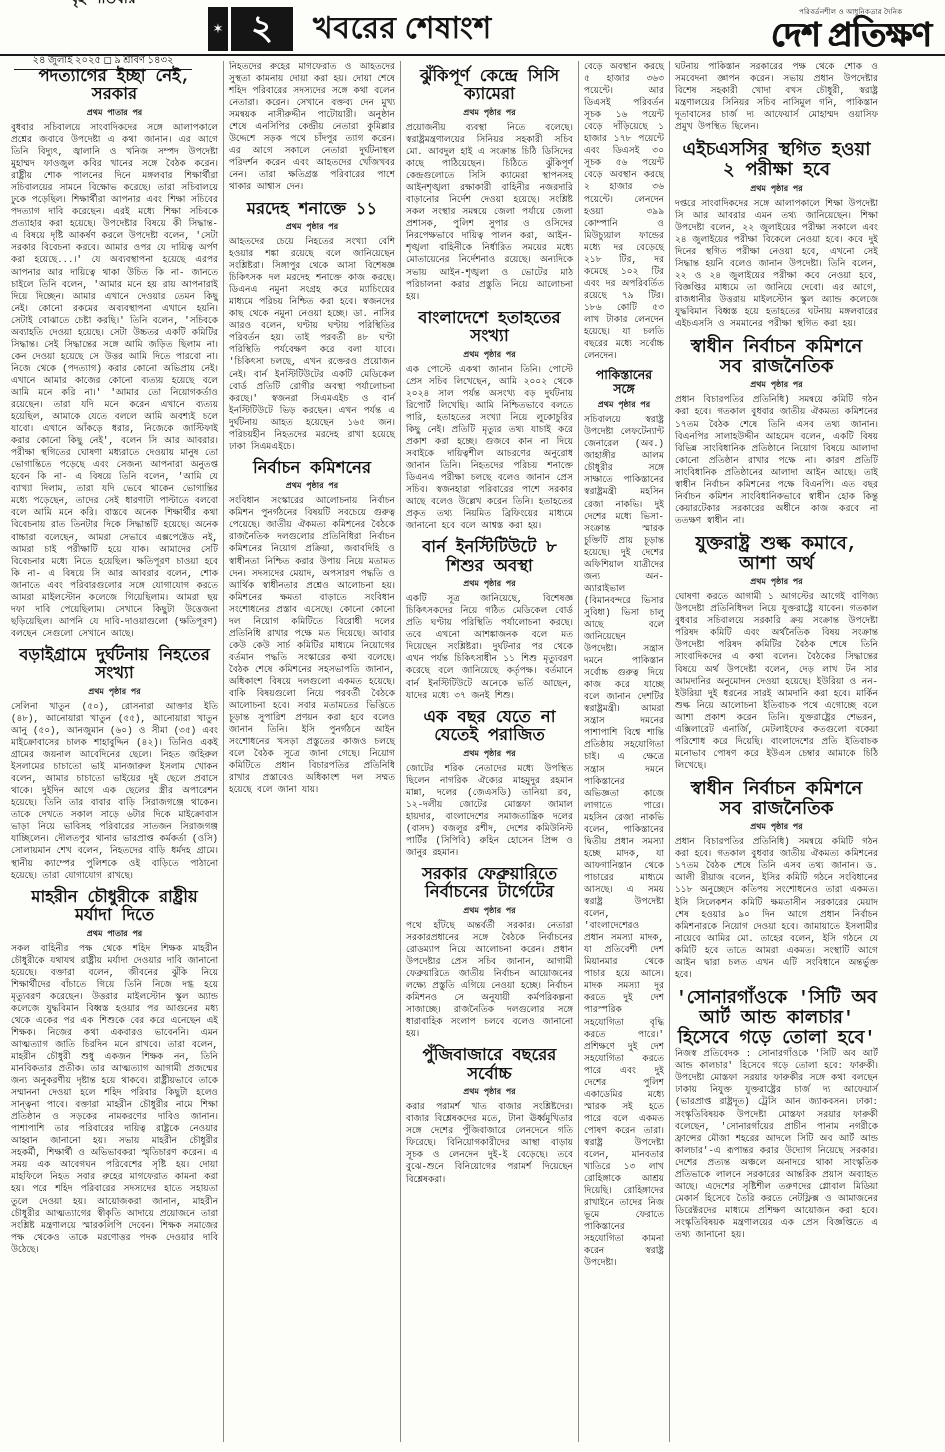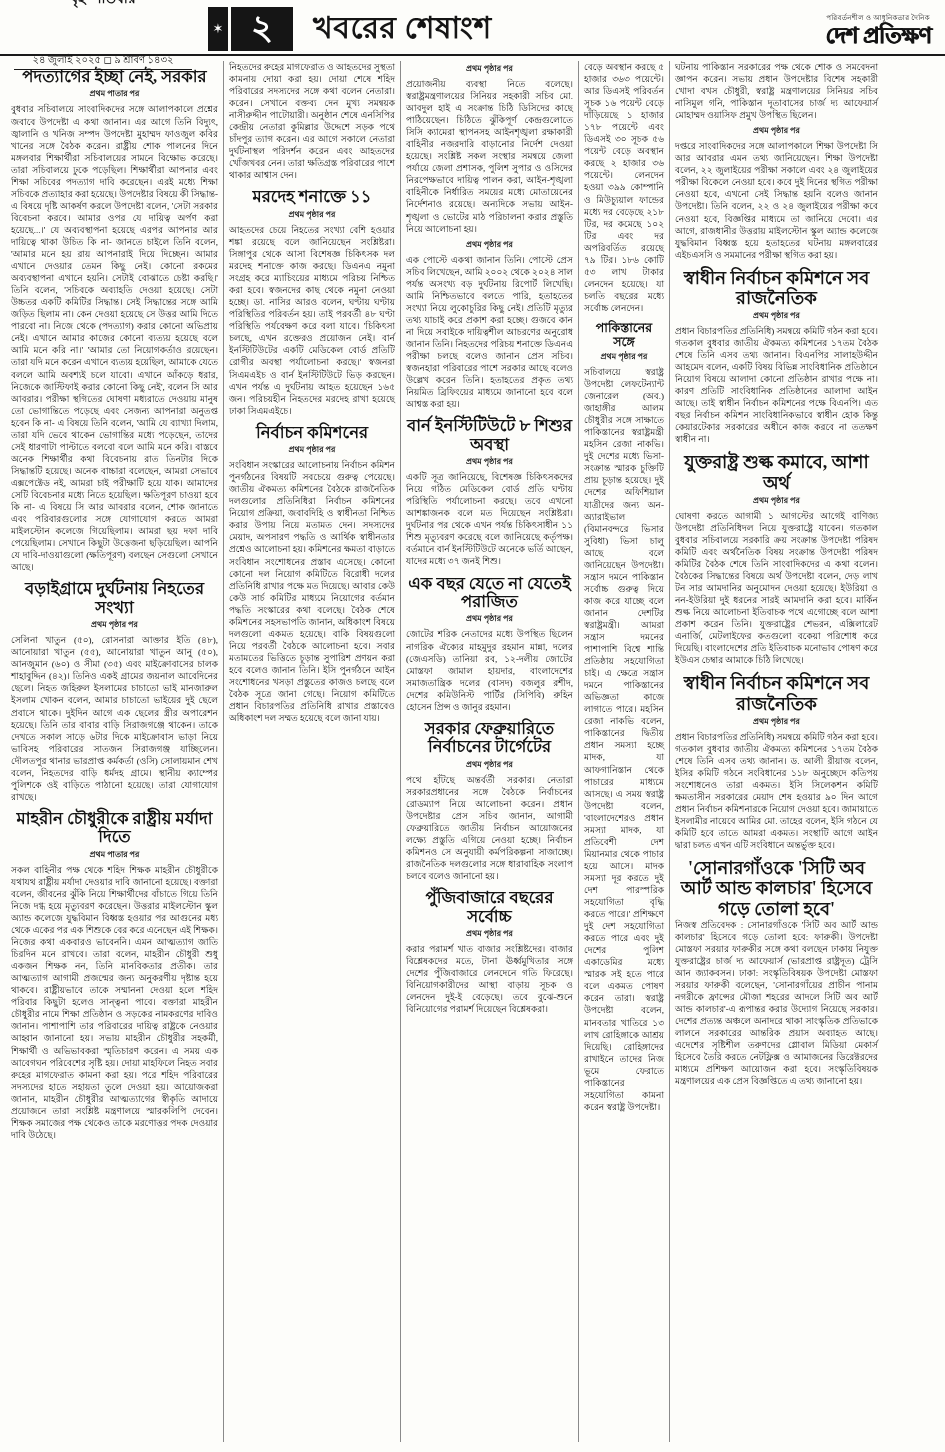--- a/index.html
+++ b/index.html
@@ -26,25 +26,25 @@
   .pagenum{
     width:62px;height:44px;background:#151515;color:#fff;margin-left:3px;
     display:flex;align-items:center;justify-content:center;
     font-size:34px;font-weight:bold;flex:0 0 auto;
   }
   .section-title{
     font-size:30px;font-weight:bold;margin:0 0 0 20px;letter-spacing:.5px;white-space:nowrap;
   }
   .masthead{margin-left:auto;text-align:center;padding-right:4px;font-family:Liberation Serif, serif;}
   .tagline{font-size:7px;letter-spacing:.3px;margin-bottom:1px;}
-  .brand{font-size:22px;font-weight:800;line-height:1;letter-spacing:-.5px;
+  .brand{font-size:33px;font-weight:800;line-height:1;letter-spacing:-.5px;
          text-shadow:1px 0 0 #111;}
   
   .columns{display:flex;height:1386px;overflow:hidden;padding:5px 6px 0;box-sizing:border-box;}
-  .col{overflow:hidden;padding:0 5px;border-right:1px solid #8a8a8a;box-sizing:content-box;}
+  .col{overflow:hidden;padding:0 5px;border-right:1px solid #8a8a8a;box-sizing:content-box;font-family:Liberation Mono, monospace;}
   .col:last-child{border-right:none;}
   .col-1{width:207px;}
   .col-2{width:166px;}
   .col-3{width:167px;}
   .col-4{width:80px;}
   .col-5{width:203px;}
   .body-text{
     font-size:9px;line-height:1.34;text-align:justify;margin:0 0 3px;
     word-break:break-word;text-justify:inter-word;
   }
@@ -92,22 +92,24 @@
       <div class="col col-2">
         <p class="body-text">নিহতদের রুহের মাগফেরাত ও আহতদের সুস্থতা কামনায় দোয়া করা হয়। দোয়া শেষে শহিদ পরিবারের সদস্যদের সঙ্গে কথা বলেন নেতারা। করেন। সেখানে বক্তব্য দেন মুখ্য সমন্বয়ক নাসীরুদ্দীন পাটোয়ারী। অনুষ্ঠান শেষে এনসিপির কেন্দ্রীয় নেতারা কুমিল্লার উদ্দেশে সড়ক পথে চাঁদপুর ত্যাগ করেন। এর আগে সকালে নেতারা দুর্ঘটনাস্থল পরিদর্শন করেন এবং আহতদের খোঁজখবর নেন। তারা ক্ষতিগ্রস্ত পরিবারের পাশে থাকার আশ্বাস দেন।</p>
         <h2 class="headline">মরদেহ শনাক্তে ১১</h2>
         <div class="continued">প্রথম পৃষ্ঠার পর</div>
         <p class="body-text">আহতদের চেয়ে নিহতের সংখ্যা বেশি হওয়ার শঙ্কা রয়েছে বলে জানিয়েছেন সংশ্লিষ্টরা। সিঙ্গাপুর থেকে আসা বিশেষজ্ঞ চিকিৎসক দল মরদেহ শনাক্তে কাজ করছে। ডিএনএ নমুনা সংগ্রহ করে ম্যাচিংয়ের মাধ্যমে পরিচয় নিশ্চিত করা হবে। স্বজনদের কাছ থেকে নমুনা নেওয়া হচ্ছে। ডা. নাসির আরও বলেন, ঘণ্টায় ঘণ্টায় পরিস্থিতির পরিবর্তন হয়। তাই পরবর্তী ৪৮ ঘণ্টা পরিস্থিতি পর্যবেক্ষণ করে বলা যাবে। 'চিকিৎসা চলছে, এখন রক্তেরও প্রয়োজন নেই। বার্ন ইনস্টিটিউটের একটি মেডিকেল বোর্ড প্রতিটি রোগীর অবস্থা পর্যালোচনা করছে।' স্বজনরা সিএমএইচ ও বার্ন ইনস্টিটিউটে ভিড় করছেন। এখন পর্যন্ত এ দুর্ঘটনায় আহত হয়েছেন ১৬৫ জন। পরিচয়হীন নিহতদের মরদেহ রাখা হয়েছে ঢাকা সিএমএইচে।</p>
         <h2 class="headline">নির্বাচন কমিশনের</h2>
         <div class="continued">প্রথম পৃষ্ঠার পর</div>
         <p class="body-text">সংবিধান সংস্কারের আলোচনায় নির্বাচন কমিশন পুনর্গঠনের বিষয়টি সবচেয়ে গুরুত্ব পেয়েছে। জাতীয় ঐকমত্য কমিশনের বৈঠকে রাজনৈতিক দলগুলোর প্রতিনিধিরা নির্বাচন কমিশনের নিয়োগ প্রক্রিয়া, জবাবদিহি ও স্বাধীনতা নিশ্চিত করার উপায় নিয়ে মতামত দেন। সদস্যদের মেয়াদ, অপসারণ পদ্ধতি ও আর্থিক স্বাধীনতার প্রশ্নেও আলোচনা হয়। কমিশনের ক্ষমতা বাড়াতে সংবিধান সংশোধনের প্রস্তাব এসেছে। কোনো কোনো দল নিয়োগ কমিটিতে বিরোধী দলের প্রতিনিধি রাখার পক্ষে মত দিয়েছে। আবার কেউ কেউ সার্চ কমিটির মাধ্যমে নিয়োগের বর্তমান পদ্ধতি সংস্কারের কথা বলেছে। বৈঠক শেষে কমিশনের সহসভাপতি জানান, অধিকাংশ বিষয়ে দলগুলো একমত হয়েছে। বাকি বিষয়গুলো নিয়ে পরবর্তী বৈঠকে আলোচনা হবে। সবার মতামতের ভিত্তিতে চূড়ান্ত সুপারিশ প্রণয়ন করা হবে বলেও জানান তিনি। ইসি পুনর্গঠনে আইন সংশোধনের খসড়া প্রস্তুতের কাজও চলছে বলে বৈঠক সূত্রে জানা গেছে। নিয়োগ কমিটিতে প্রধান বিচারপতির প্রতিনিধি রাখার প্রস্তাবেও অধিকাংশ দল সম্মত হয়েছে বলে জানা যায়।</p>
       </div>
       <div class="col col-3">
+        <h2 class="headline">ঝুঁকিপূর্ণ কেন্দ্রে সিসি ক্যামেরা</h2>
         <div class="continued">প্রথম পৃষ্ঠার পর</div>
         <p class="body-text">প্রয়োজনীয় ব্যবস্থা নিতে বলেছে। স্বরাষ্ট্রমন্ত্রণালয়ের সিনিয়র সহকারী সচিব মো. আবদুল হাই এ সংক্রান্ত চিঠি ডিসিদের কাছে পাঠিয়েছেন। চিঠিতে ঝুঁকিপূর্ণ কেন্দ্রগুলোতে সিসি ক্যামেরা স্থাপনসহ আইনশৃঙ্খলা রক্ষাকারী বাহিনীর নজরদারি বাড়ানোর নির্দেশ দেওয়া হয়েছে। সংশ্লিষ্ট সকল সংস্থার সমন্বয়ে জেলা পর্যায়ে জেলা প্রশাসক, পুলিশ সুপার ও ওসিদের নিরপেক্ষভাবে দায়িত্ব পালন করা, আইন-শৃঙ্খলা বাহিনীকে নির্ধারিত সময়ের মধ্যে মোতায়েনের নির্দেশনাও রয়েছে। অন্যদিকে সভায় আইন-শৃঙ্খলা ও ভোটের মাঠ পরিচালনা করার প্রস্তুতি নিয়ে আলোচনা হয়।</p>
+        <h2 class="headline">বাংলাদেশে হতাহতের সংখ্যা</h2>
         <div class="continued">প্রথম পৃষ্ঠার পর</div>
         <p class="body-text">এক পোস্টে একথা জানান তিনি। পোস্টে প্রেস সচিব লিখেছেন, আমি ২০০২ থেকে ২০২৪ সাল পর্যন্ত অসংখ্য বড় দুর্ঘটনায় রিপোর্ট লিখেছি। আমি নিশ্চিতভাবে বলতে পারি, হতাহতের সংখ্যা নিয়ে লুকোচুরির কিছু নেই। প্রতিটি মৃত্যুর তথ্য যাচাই করে প্রকাশ করা হচ্ছে। গুজবে কান না দিয়ে সবাইকে দায়িত্বশীল আচরণের অনুরোধ জানান তিনি। নিহতদের পরিচয় শনাক্তে ডিএনএ পরীক্ষা চলছে বলেও জানান প্রেস সচিব। স্বজনহারা পরিবারের পাশে সরকার আছে বলেও উল্লেখ করেন তিনি। হতাহতের প্রকৃত তথ্য নিয়মিত ব্রিফিংয়ের মাধ্যমে জানানো হবে বলে আশ্বস্ত করা হয়।</p>
         <h2 class="headline">বার্ন ইনস্টিটিউটে ৮ শিশুর অবস্থা</h2>
         <div class="continued">প্রথম পৃষ্ঠার পর</div>
         <p class="body-text">একটি সূত্র জানিয়েছে, বিশেষজ্ঞ চিকিৎসকদের নিয়ে গঠিত মেডিকেল বোর্ড প্রতি ঘণ্টায় পরিস্থিতি পর্যালোচনা করছে। তবে এখনো আশঙ্কাজনক বলে মত দিয়েছেন সংশ্লিষ্টরা। দুর্ঘটনার পর থেকে এখন পর্যন্ত চিকিৎসাধীন ১১ শিশু মৃত্যুবরণ করেছে বলে জানিয়েছে কর্তৃপক্ষ। বর্তমানে বার্ন ইনস্টিটিউটে অনেকে ভর্তি আছেন, যাদের মধ্যে ৩৭ জনই শিশু।</p>
         <h2 class="headline">এক বছর যেতে না যেতেই পরাজিত</h2>
         <div class="continued">প্রথম পৃষ্ঠার পর</div>
         <p class="body-text">জোটের শরিক নেতাদের মধ্যে উপস্থিত ছিলেন নাগরিক ঐক্যের মাহমুদুর রহমান মান্না, দলের (জেএসডি) তানিয়া রব, ১২-দলীয় জোটের মোস্তফা জামাল হায়দার, বাংলাদেশের সমাজতান্ত্রিক দলের (বাসদ) বজলুর রশীদ, দেশের কমিউনিস্ট পার্টির (সিপিবি) রুহিন হোসেন প্রিন্স ও জানুর রহমান।</p>
         <h2 class="headline">সরকার ফেব্রুয়ারিতে নির্বাচনের টার্গেটের</h2>
         <div class="continued">প্রথম পৃষ্ঠার পর</div>
@@ -117,20 +119,21 @@
         <p class="body-text">করার পরামর্শ খাত বাজার সংশ্লিষ্টদের। বাজার বিশ্লেষকদের মতে, টানা ঊর্ধ্বমুখিতার সঙ্গে দেশের পুঁজিবাজারে লেনদেনে গতি ফিরেছে। বিনিয়োগকারীদের আস্থা বাড়ায় সূচক ও লেনদেন দুই-ই বেড়েছে। তবে বুঝে-শুনে বিনিয়োগের পরামর্শ দিয়েছেন বিশ্লেষকরা।</p>
       </div>
       <div class="col col-4">
         <p class="body-text">বেড়ে অবস্থান করছে ৫ হাজার ৩৬৩ পয়েন্টে। আর ডিএসই পরিবর্তন সূচক ১৬ পয়েন্ট বেড়ে দাঁড়িয়েছে ১ হাজার ১৭৮ পয়েন্টে এবং ডিএসই ৩০ সূচক ৫৬ পয়েন্ট বেড়ে অবস্থান করছে ২ হাজার ৩৬ পয়েন্টে। লেনদেন হওয়া ৩৯৯ কোম্পানি ও মিউচ্যুয়াল ফান্ডের মধ্যে দর বেড়েছে ২১৮ টির, দর কমেছে ১০২ টির এবং দর অপরিবর্তিত রয়েছে ৭৯ টির। ১৮৬ কোটি ৫৩ লাখ টাকার লেনদেন হয়েছে। যা চলতি বছরের মধ্যে সর্বোচ্চ লেনদেন।</p>
         <h2 class="headline">পাকিস্তানের সঙ্গে</h2>
         <div class="continued">প্রথম পৃষ্ঠার পর</div>
         <p class="body-text">সচিবালয়ে স্বরাষ্ট্র উপদেষ্টা লেফটেন্যান্ট জেনারেল (অব.) জাহাঙ্গীর আলম চৌধুরীর সঙ্গে সাক্ষাতে পাকিস্তানের স্বরাষ্ট্রমন্ত্রী মহসিন রেজা নাকভি। দুই দেশের মধ্যে ভিসা-সংক্রান্ত স্মারক চুক্তিটি প্রায় চূড়ান্ত হয়েছে। দুই দেশের অফিশিয়াল যাত্রীদের জন্য অন-অ্যারাইভাল (বিমানবন্দরে ভিসার সুবিধা) ভিসা চালু আছে বলে জানিয়েছেন উপদেষ্টা। সন্ত্রাস দমনে পাকিস্তান সর্বোচ্চ গুরুত্ব দিয়ে কাজ করে যাচ্ছে বলে জানান দেশটির স্বরাষ্ট্রমন্ত্রী। আমরা সন্ত্রাস দমনের পাশাপাশি বিশ্বে শান্তি প্রতিষ্ঠায় সহযোগিতা চাই। এ ক্ষেত্রে সন্ত্রাস দমনে পাকিস্তানের অভিজ্ঞতা কাজে লাগাতে পারে। মহসিন রেজা নাকভি বলেন, পাকিস্তানের দ্বিতীয় প্রধান সমস্যা হচ্ছে মাদক, যা আফগানিস্তান থেকে পাচারের মাধ্যমে আসছে। এ সময় স্বরাষ্ট্র উপদেষ্টা বলেন, 'বাংলাদেশেরও প্রধান সমস্যা মাদক, যা প্রতিবেশী দেশ মিয়ানমার থেকে পাচার হয়ে আসে। মাদক সমস্যা দূর করতে দুই দেশ পারস্পরিক সহযোগিতা বৃদ্ধি করতে পারে।' প্রশিক্ষণে দুই দেশ সহযোগিতা করতে পারে এবং দুই দেশের পুলিশ একাডেমির মধ্যে স্মারক সই হতে পারে বলে একমত পোষণ করেন তারা। স্বরাষ্ট্র উপদেষ্টা বলেন, মানবতার খাতিরে ১৩ লাখ রোহিঙ্গাকে আশ্রয় দিয়েছি। রোহিঙ্গাদের রাখাইনে তাদের নিজ ভূমে ফেরাতে পাকিস্তানের সহযোগিতা কামনা করেন স্বরাষ্ট্র উপদেষ্টা।</p>
       </div>
       <div class="col col-5">
         <p class="body-text">ঘটনায় পাকিস্তান সরকারের পক্ষ থেকে শোক ও সমবেদনা জ্ঞাপন করেন। সভায় প্রধান উপদেষ্টার বিশেষ সহকারী খোদা বখস চৌধুরী, স্বরাষ্ট্র মন্ত্রণালয়ের সিনিয়র সচিব নাসিমুল গনি, পাকিস্তান দূতাবাসের চার্জ দ্য আফেয়ার্স মোহাম্মদ ওয়াসিফ প্রমুখ উপস্থিত ছিলেন।</p>
+        <h2 class="headline">এইচএসসির স্থগিত হওয়া ২ পরীক্ষা হবে</h2>
         <div class="continued">প্রথম পৃষ্ঠার পর</div>
         <p class="body-text">দপ্তরে সাংবাদিকদের সঙ্গে আলাপকালে শিক্ষা উপদেষ্টা সি আর আবরার এমন তথ্য জানিয়েছেন। শিক্ষা উপদেষ্টা বলেন, ২২ জুলাইয়ের পরীক্ষা সকালে এবং ২৪ জুলাইয়ের পরীক্ষা বিকেলে নেওয়া হবে। কবে দুই দিনের স্থগিত পরীক্ষা নেওয়া হবে, এখনো সেই সিদ্ধান্ত হয়নি বলেও জানান উপদেষ্টা। তিনি বলেন, ২২ ও ২৪ জুলাইয়ের পরীক্ষা কবে নেওয়া হবে, বিজ্ঞপ্তির মাধ্যমে তা জানিয়ে দেবো। এর আগে, রাজধানীর উত্তরায় মাইলস্টোন স্কুল অ্যান্ড কলেজে যুদ্ধবিমান বিধ্বস্ত হয়ে হতাহতের ঘটনায় মঙ্গলবারের এইচএসসি ও সমমানের পরীক্ষা স্থগিত করা হয়।</p>
         <h2 class="headline">স্বাধীন নির্বাচন কমিশনে সব রাজনৈতিক</h2>
         <div class="continued">প্রথম পৃষ্ঠার পর</div>
         <p class="body-text">প্রধান বিচারপতির প্রতিনিধি) সমন্বয়ে কমিটি গঠন করা হবে। গতকাল বুধবার জাতীয় ঐকমত্য কমিশনের ১৭তম বৈঠক শেষে তিনি এসব তথ্য জানান। বিএনপির সালাহউদ্দীন আহমেদ বলেন, একটি বিষয় বিভিন্ন সাংবিধানিক প্রতিষ্ঠানে নিয়োগ বিষয়ে আলাদা কোনো প্রতিষ্ঠান রাখার পক্ষে না। কারণ প্রতিটি সাংবিধানিক প্রতিষ্ঠানের আলাদা আইন আছে। তাই স্বাধীন নির্বাচন কমিশনের পক্ষে বিএনপি। এত বছর নির্বাচন কমিশন সাংবিধানিকভাবে স্বাধীন হোক কিন্তু কেয়ারটেকার সরকারের অধীনে কাজ করবে না ততক্ষণ স্বাধীন না।</p>
         <h2 class="headline">যুক্তরাষ্ট্র শুল্ক কমাবে, আশা অর্থ</h2>
         <div class="continued">প্রথম পৃষ্ঠার পর</div>
         <p class="body-text">ঘোষণা করতে আগামী ১ আগস্টের আগেই বাণিজ্য উপদেষ্টা প্রতিনিধিদল নিয়ে যুক্তরাষ্ট্রে যাবেন। গতকাল বুধবার সচিবালয়ে সরকারি ক্রয় সংক্রান্ত উপদেষ্টা পরিষদ কমিটি এবং অর্থনৈতিক বিষয় সংক্রান্ত উপদেষ্টা পরিষদ কমিটির বৈঠক শেষে তিনি সাংবাদিকদের এ কথা বলেন। বৈঠকের সিদ্ধান্তের বিষয়ে অর্থ উপদেষ্টা বলেন, দেড় লাখ টন সার আমদানির অনুমোদন দেওয়া হয়েছে। ইউরিয়া ও নন-ইউরিয়া দুই ধরনের সারই আমদানি করা হবে। মার্কিন শুল্ক নিয়ে আলোচনা ইতিবাচক পথে এগোচ্ছে বলে আশা প্রকাশ করেন তিনি। যুক্তরাষ্ট্রের শেভরন, এক্সিলারেট এনার্জি, মেটলাইফের কতগুলো বকেয়া পরিশোধ করে দিয়েছি। বাংলাদেশের প্রতি ইতিবাচক মনোভাব পোষণ করে ইউএস চেম্বার আমাকে চিঠি লিখেছে।</p>
         <h2 class="headline">স্বাধীন নির্বাচন কমিশনে সব রাজনৈতিক</h2>
         <div class="continued">প্রথম পৃষ্ঠার পর</div>

